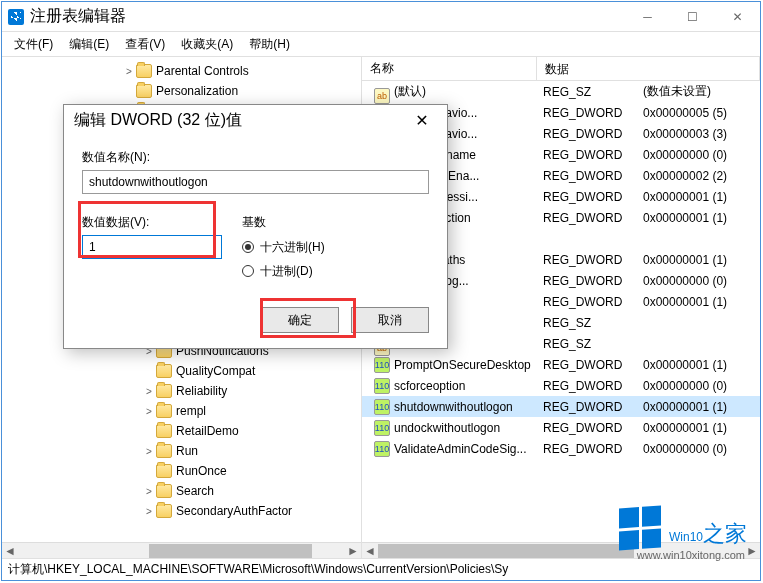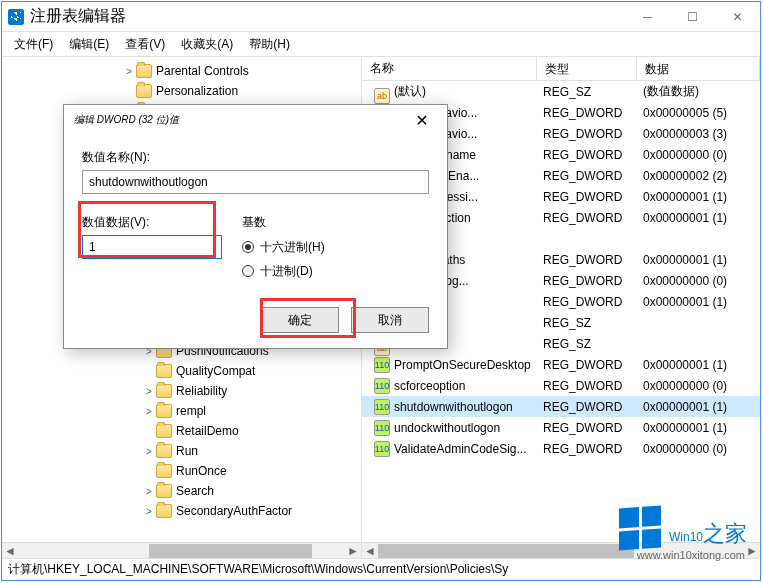--- a/index.html
+++ b/index.html
@@ -44,21 +44,21 @@
 
 .statusbar { height: 22px; border-top: 1px solid #e0e0e0; display: flex; align-items: center; padding: 0 6px; font-size: 12px; overflow: hidden; }
 
 .hscroll { height: 16px; background: #f0f0f0; border-top: 1px solid #ddd; display: flex; align-items: center; }
 .hscroll .thumb { height: 14px; background: #c0c0c0; }
 .hscroll .arrow { width: 16px; text-align: center; color: #666; }
 
 
 .dialog { position: absolute; left: 63px; top: 104px; width: 385px; height: 245px; background: #fff; border: 1px solid #888; box-shadow: 4px 4px 16px rgba(0,0,0,0.25); display: flex; flex-direction: column; }
 .dialog .dlg-title { height: 30px; display: flex; align-items: center; padding: 0 10px; }
-.dialog .dlg-title .t { flex: 1; font-size: 10px; font-style: italic; }
+.dialog .dlg-title .t { flex: 1; font-size: 16px; }
 .dialog .dlg-title .x { width: 30px; text-align: center; font-size: 16px; }
 .dialog .dlg-body { flex: 1; padding: 8px 18px 14px; }
 .dialog .field-label { margin: 6px 0 4px; }
 .dialog .text-input { width: 100%; height: 24px; border: 1px solid #999; padding: 0 6px; background: #fff; }
 .dialog .row2 { display: flex; margin-top: 14px; gap: 20px; }
 .dialog .row2 .left { width: 140px; }
 .dialog .radios { margin-top: 4px; }
 .dialog .radio { display: flex; align-items: center; height: 24px; gap: 6px; }
 .dialog .radio .r { width: 12px; height: 12px; border: 1px solid #333; border-radius: 50%; display: flex; align-items: center; justify-content: center; }
 .dialog .radio .r.on::after { content: ""; width: 6px; height: 6px; background: #333; border-radius: 50%; }
@@ -222,31 +222,30 @@
         <div style="flex:1;position:relative">
             <div class="thumb" style="width:50%;margin-left:40%"></div>
           </div>
         <span class="arrow">►</span>
       </div>
     </div>
 
     <div class="list-pane">
       <div class="list-header">
         <div class="col col-name">名称</div>
-        <div class="col col-type">类型</div>
         <div class="col col-data">数据</div>
       </div>
       <div class="list-body" id="list">
           <div class="list-row">
     <div class="cell col-name">
               <span class="ricon str">ab</span>
               <span>(默认)</span>
             </div>
     <div class="cell col-type">REG_SZ</div>
-    <div class="cell col-data">(数值数据)</div>
+    <div class="cell col-data">(数值未设置)</div>
           </div>
           <div class="list-row">
     <div class="cell col-name">
               <span class="ricon dw">110</span>
               <span>...mptBehavio...</span>
             </div>
     <div class="cell col-type">REG_DWORD</div>
     <div class="cell col-data">0x00000005 (5)</div>
           </div>
           <div class="list-row">

